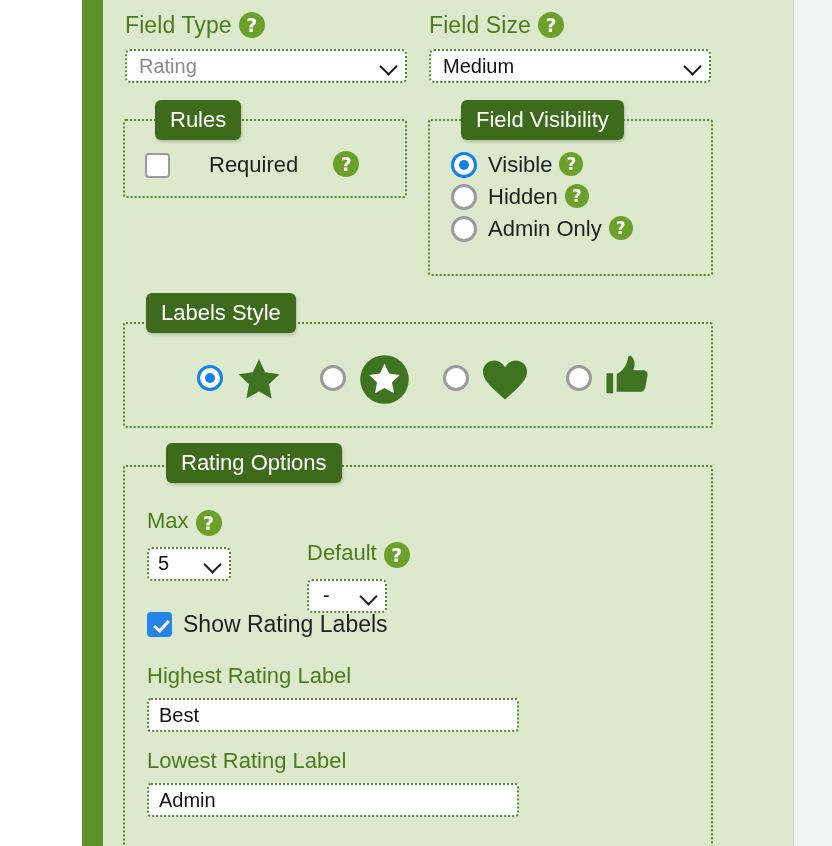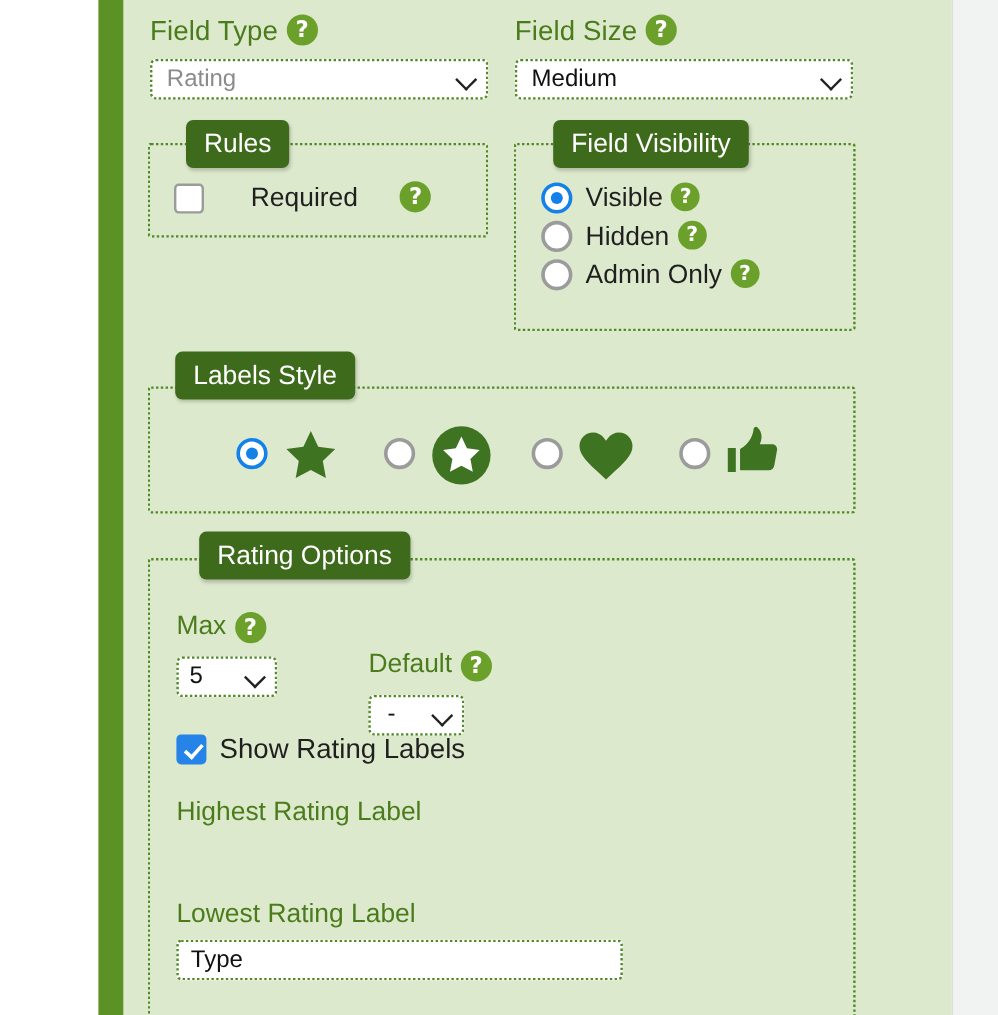--- a/index.html
+++ b/index.html
@@ -362,23 +362,26 @@
       </div>
     </div>
 
     <div style="position:absolute;left:44px;top:611px;display:flex;align-items:center;white-space:nowrap;">
       <span class="checkbox on"></span>
       <span style="font-size:23px;color:#1f1f1f;margin-left:11px;">Show Rating Labels</span>
     </div>
 
     <div style="position:absolute;left:44px;top:663px;width:372px;">
       <div class="sub-label">Highest Rating Label</div>
+      <div class="text-input" style="margin-top:9px;">
+        <span>Best</span>
+      </div>
     </div>
 
     <div style="position:absolute;left:44px;top:748px;width:372px;">
       <div class="sub-label">Lowest Rating Label</div>
       <div class="text-input" style="margin-top:9px;">
-        <span>Type</span>
+        <span>Admin</span>
       </div>
     </div>
 
   </div>
 </div>
 
 </body></html>

